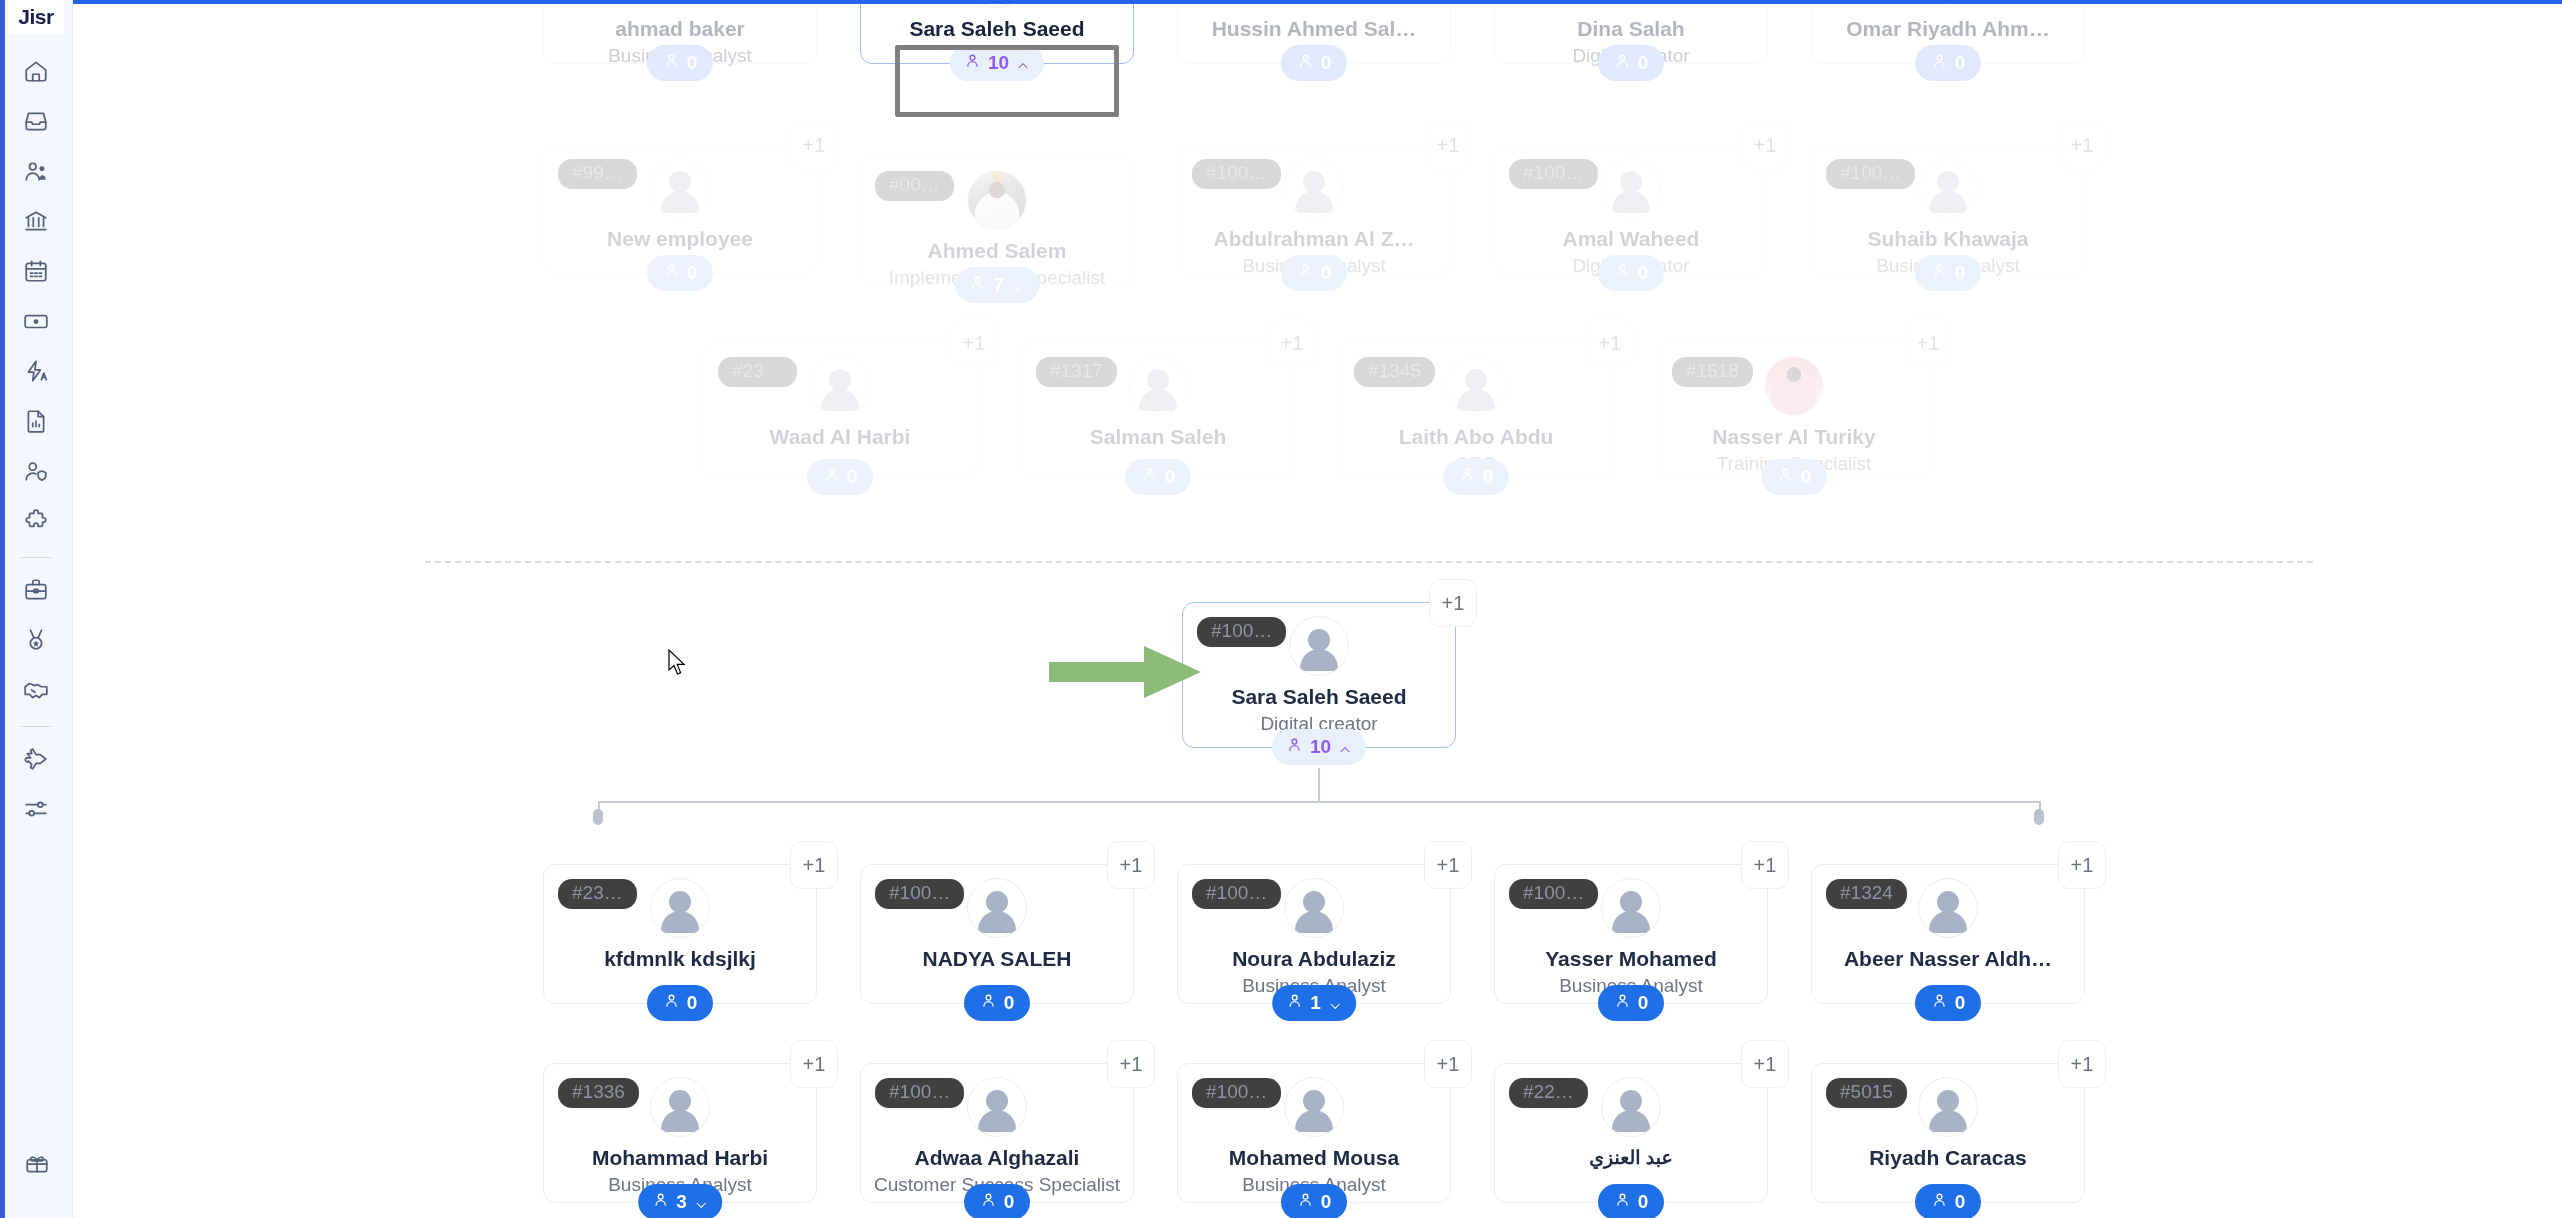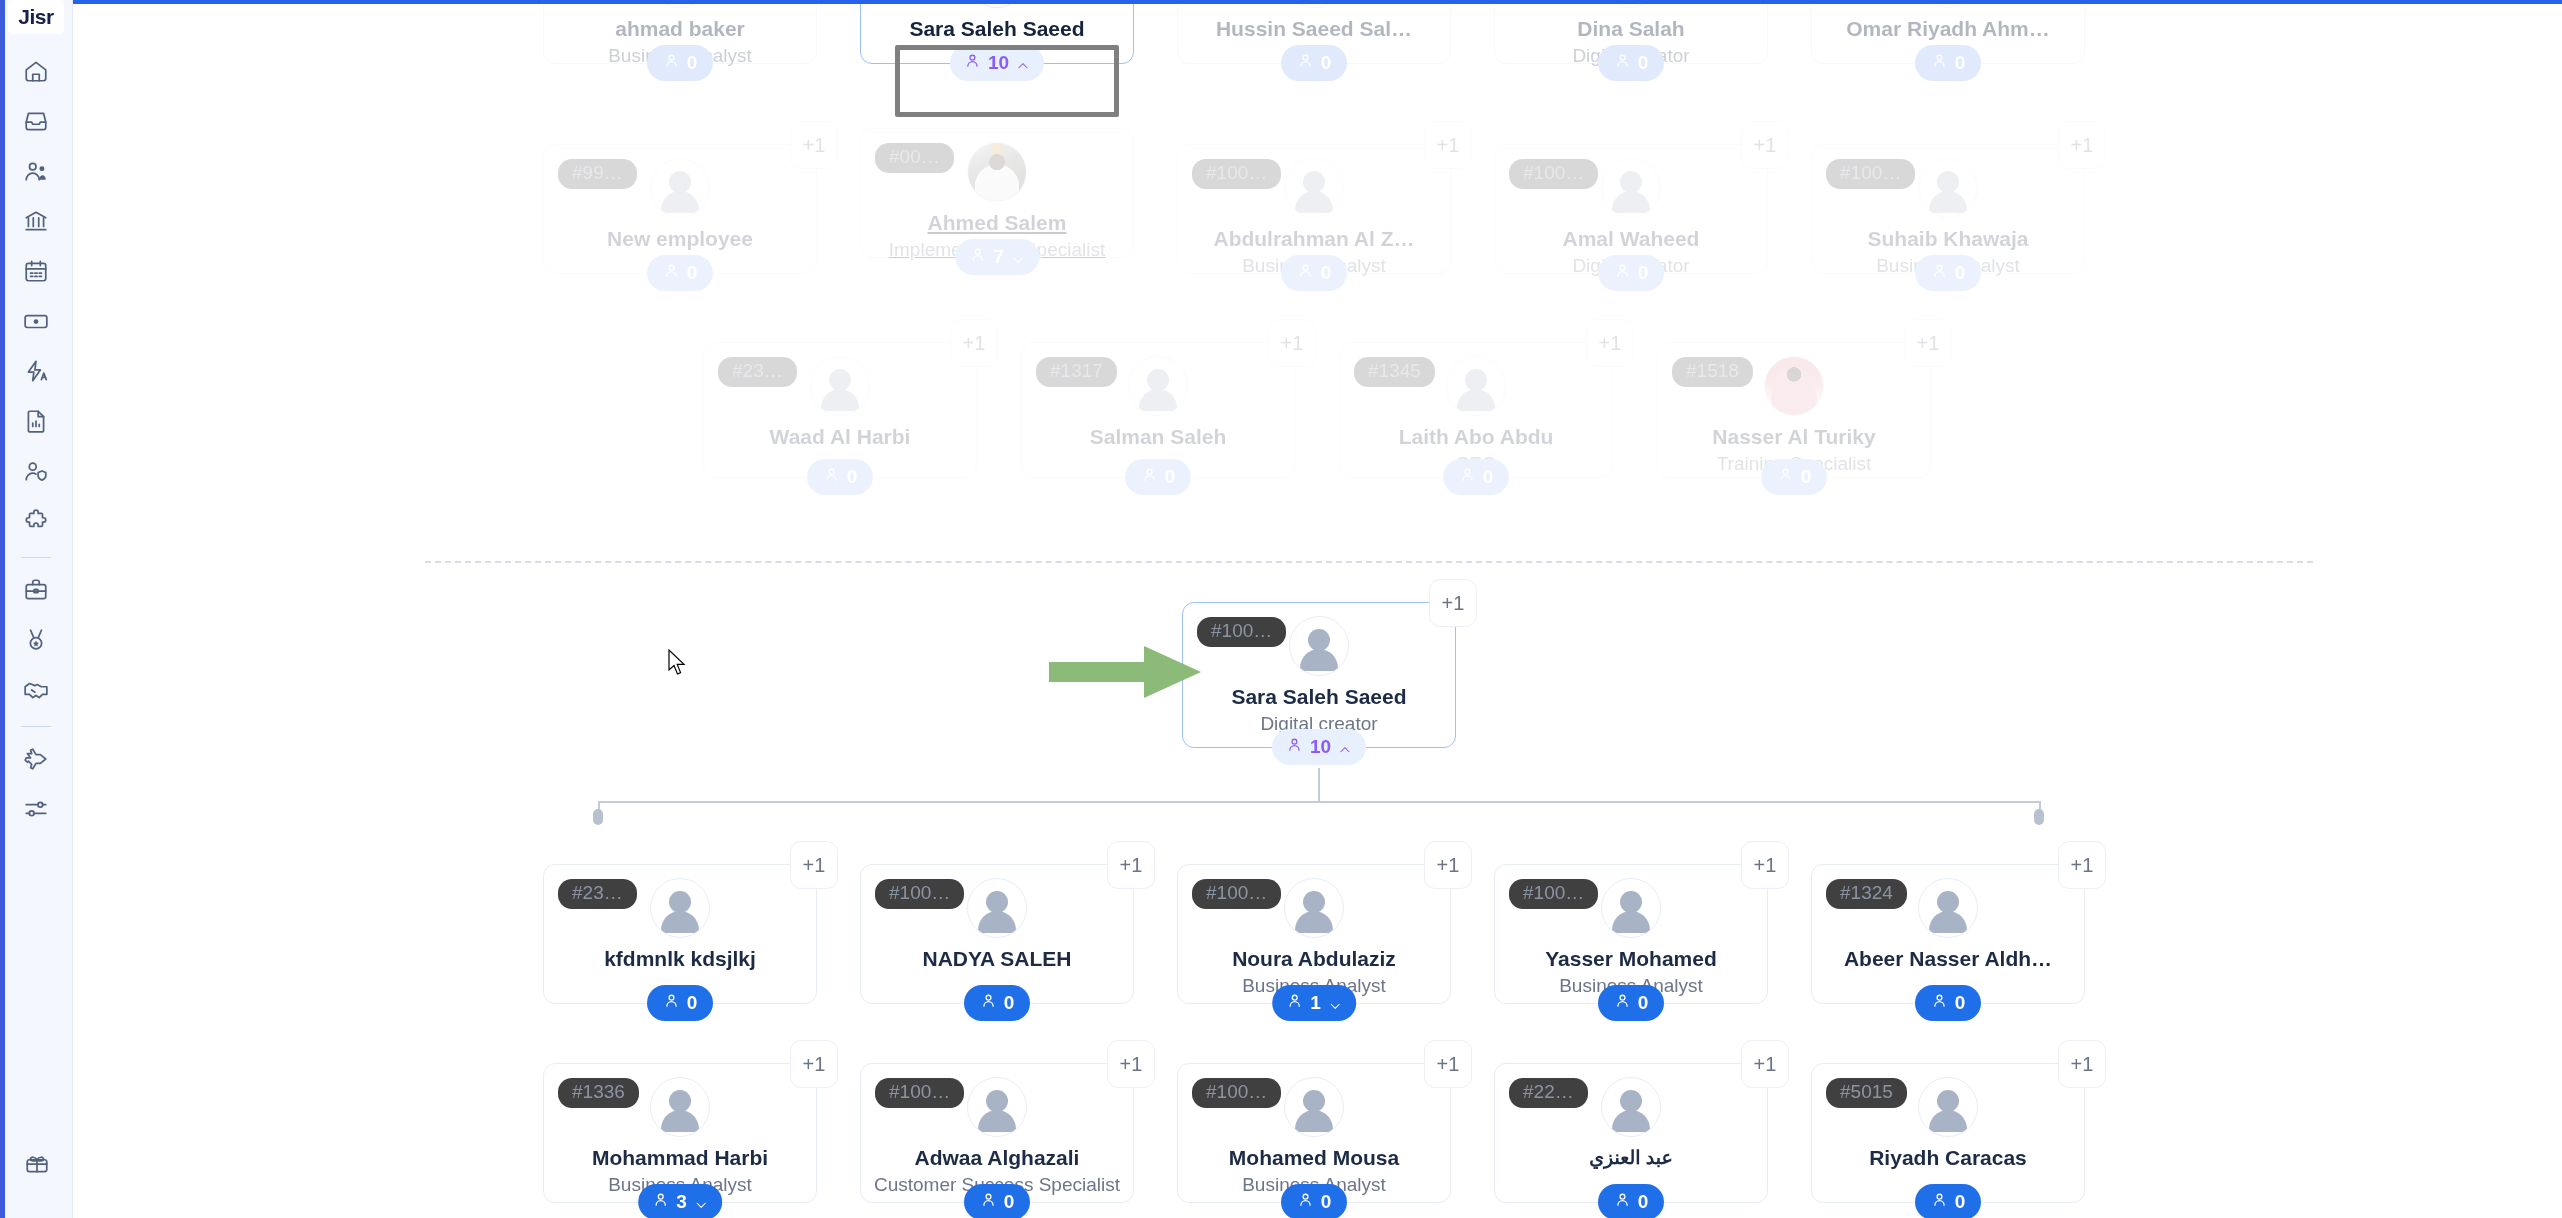--- a/index.html
+++ b/index.html
@@ -350,21 +350,21 @@
             </svg></span>
         <span>10</span>
         <span class="chev"><svg viewBox="0 0 24 24" style="width:14px;height:14px;">
               <path d="M5 15l7-7 7 7"></path>
             </svg></span>
       </div>
     </div>
 
     <div class="node dim" style="left:1104px; top:-70px; height:130px;">
       <div class="avatar"></div>
-      <div class="nm">Hussin Saeed Sal…</div>
+      <div class="nm">Hussin Ahmed Sal…</div>
       <div class="ti"></div>
       <div class="count-pill soft">
         <span><svg viewBox="0 0 24 24">
               <circle cx="12" cy="8" r="3.4"></circle>
               <path d="M5.5 20c0-3.6 2.9-6.5 6.5-6.5s6.5 2.9 6.5 6.5"></path>
             </svg></span>
         <span>0</span>
       </div>
     </div>
 
@@ -405,21 +405,21 @@
       <div class="ti"></div>
       <div class="count-pill soft">
         <span><svg viewBox="0 0 24 24">
               <circle cx="12" cy="8" r="3.4"></circle>
               <path d="M5.5 20c0-3.6 2.9-6.5 6.5-6.5s6.5 2.9 6.5 6.5"></path>
             </svg></span>
         <span>0</span>
       </div>
     </div>
 
-    <div class="node dim2" style="left:787px; top:124px; height:130px;text-decoration:underline;">
+    <div class="node dim2" style="left:787px; top:152px; height:130px;">
       <div class="id-chip">#00…</div>
       <div class="avatar photo1"></div>
       <div class="nm">Ahmed Salem</div>
       <div class="ti">Implementation Specialist</div>
       <div class="count-pill soft">
         <span><svg viewBox="0 0 24 24">
               <circle cx="12" cy="8" r="3.4"></circle>
               <path d="M5.5 20c0-3.6 2.9-6.5 6.5-6.5s6.5 2.9 6.5 6.5"></path>
             </svg></span>
         <span>7</span>

